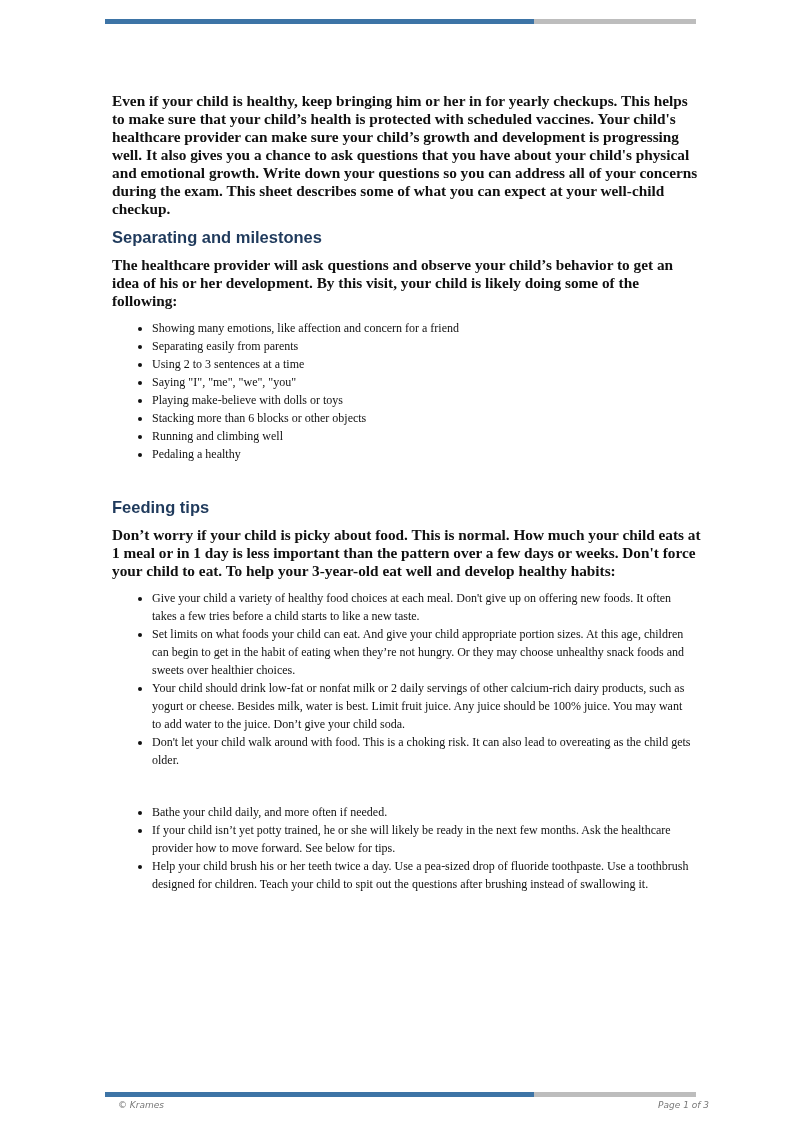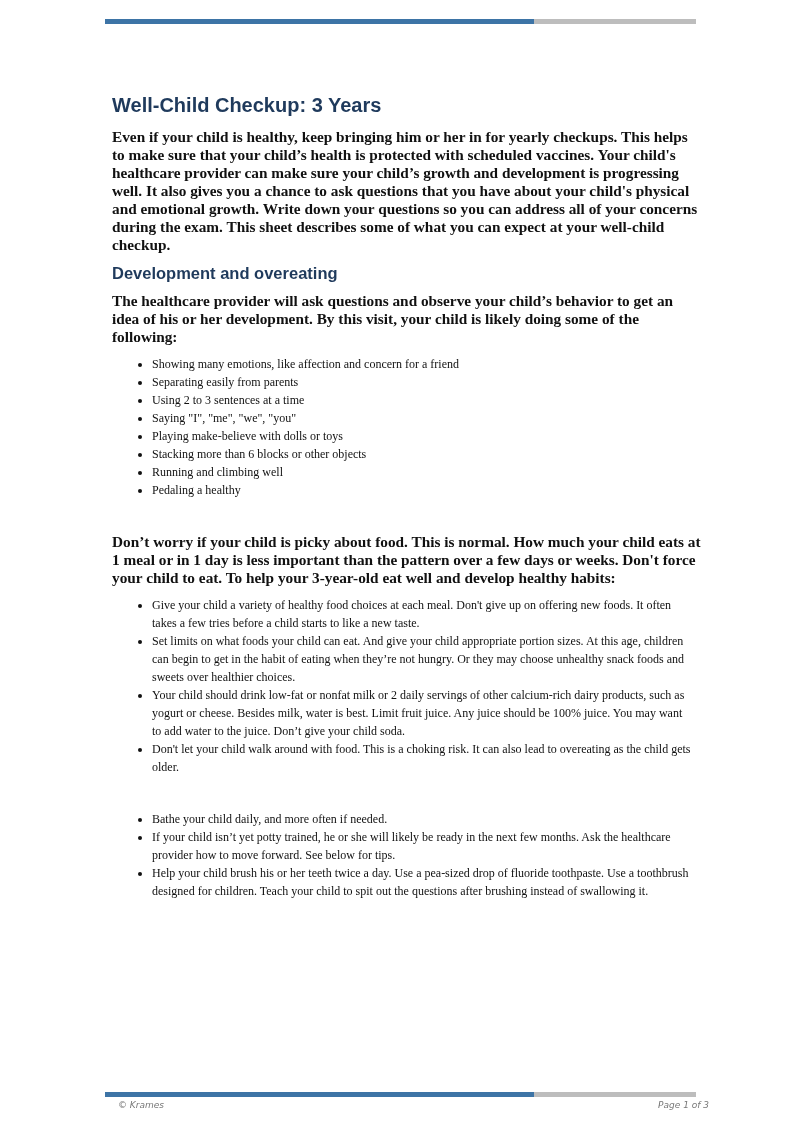--- a/index.html
+++ b/index.html
@@ -79,41 +79,41 @@
   </style>
 </head>
 <body>
 
 <div class="bar top">
   <div class="blue"></div>
   <div class="gray"></div>
 </div>
 
 <div class="content">
-  <h1>Well-Child Checkup: 3 Years</h1>
   <p>Even if your child is healthy, keep bringing him or her in for yearly checkups. This helps to make sure that your child’s health is protected with scheduled vaccines. Your child's healthcare provider can make sure your child’s growth and development is progressing well. It also gives you a chance to ask questions that you have about your child's physical and emotional growth. Write down your questions so you can address all of your concerns during the exam. This sheet describes some of what you can expect at your well-child checkup.</p>
 
   <section>
-    <h2>Development and overeating</h2>
+    <h2>Separating and milestones</h2>
     <p>The healthcare provider will ask questions and observe your child’s behavior to get an idea of his or her development. By this visit, your child is likely doing some of the following:</p>
     <ul>
       <li>Showing many emotions, like affection and concern for a friend</li>
       <li>Separating easily from parents</li>
       <li>Using 2 to 3 sentences at a time</li>
       <li>Saying "I", "me", "we", "you"</li>
       <li>Playing make-believe with dolls or toys</li>
       <li>Stacking more than 6 blocks or other objects</li>
       <li>Running and climbing well</li>
       <li>Pedaling a healthy</li>
     </ul>
   </section>
 
   <div class="sec-gap"></div>
 
   <section>
+    <h2>Feeding tips</h2>
     <p>Don’t worry if your child is picky about food. This is normal. How much your child eats at 1 meal or in 1 day is less important than the pattern over a few days or weeks. Don't force your child to eat. To help your 3-year-old eat well and develop healthy habits:</p>
     <ul>
       <li>Give your child a variety of healthy food choices at each meal. Don't give up on offering new foods. It often takes a few tries before a child starts to like a new taste.</li>
       <li>Set limits on what foods your child can eat. And give your child appropriate portion sizes. At this age, children can begin to get in the habit of eating when they’re not hungry. Or they may choose unhealthy snack foods and sweets over healthier choices.</li>
       <li>Your child should drink low-fat or nonfat milk or 2 daily servings of other calcium-rich dairy products, such as yogurt or cheese. Besides milk, water is best. Limit fruit juice. Any juice should be 100% juice. You may want to add water to the juice. Don’t give your child soda.</li>
       <li>Don't let your child walk around with food. This is a choking risk. It can also lead to overeating as the child gets older.</li>
     </ul>
   </section>
 
   <div class="sec-gap"></div>

